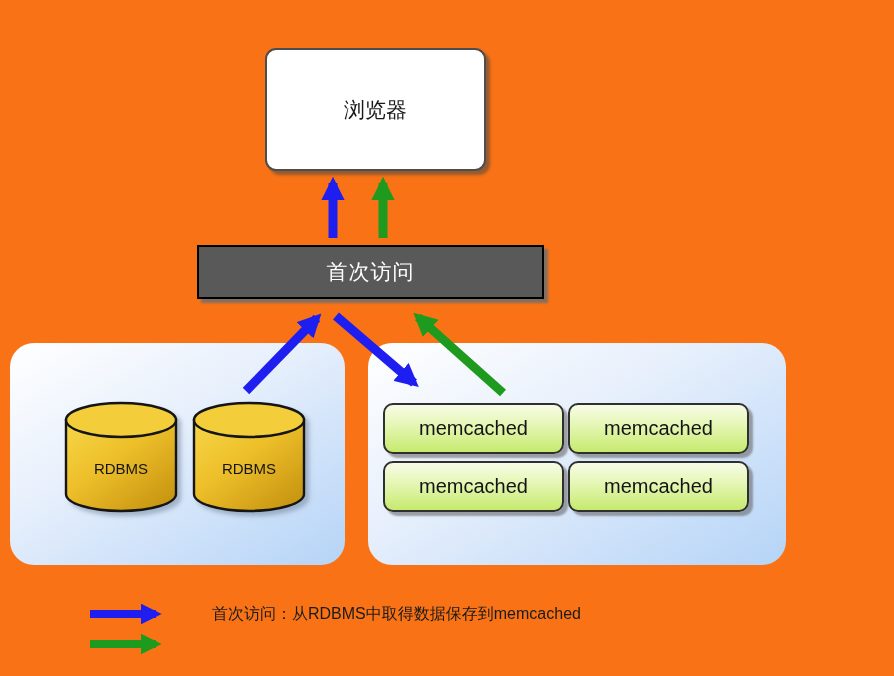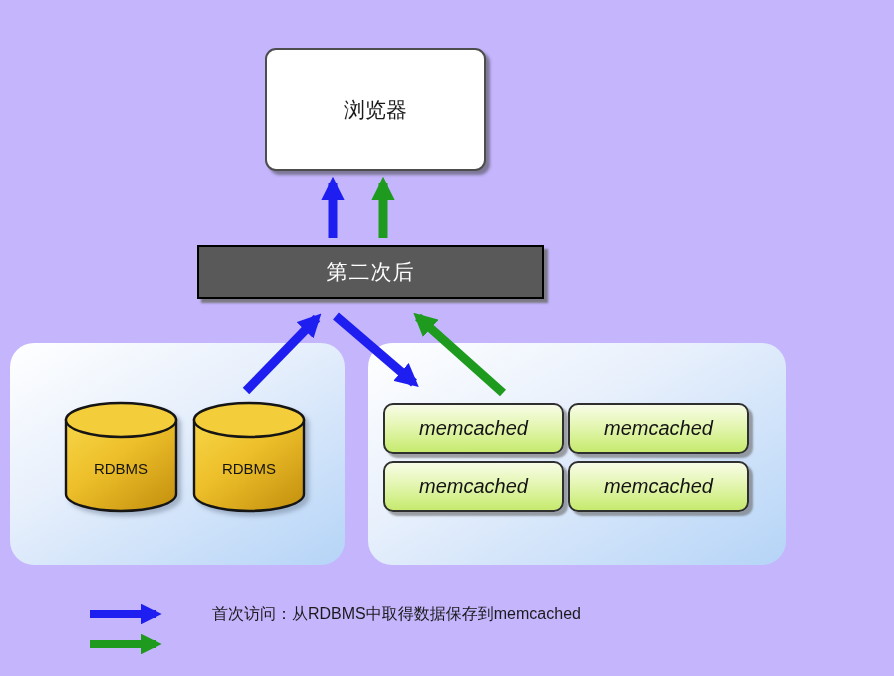--- a/index.html
+++ b/index.html
@@ -1,17 +1,17 @@
 <!DOCTYPE html>
 <html><head>
 <meta charset="utf-8">
 <style>
   html,body{margin:0;padding:0;background:#fff;}
   .canvas{
-    position:relative;width:894px;height:676px;background:#c4b5fd;overflow:hidden;
+    position:relative;width:894px;height:676px;background:#f97316;overflow:hidden;
     font-family:"Liberation Sans", sans-serif;color:#111;
   }
   
   .browser-box{
     position:absolute;left:265px;top:48px;width:217px;height:119px;
     background:#ffffff;border:2px solid #4d4d4d;border-radius:11px;
     box-shadow:4px 4px 3px rgba(70,70,70,.55);
     display:flex;align-items:center;justify-content:center;
     font-size:21px;color:#1a1a1a;
   }
@@ -39,21 +39,21 @@
   }
   .cyl1{left:63px;top:400px;}
   .cyl2{left:191px;top:400px;}
   
   .mc{
     position:absolute;width:177px;height:47px;border-radius:10px;
     background:linear-gradient(180deg,#f7fce6 0%,#e4f6b2 45%,#c6ea6e 100%);
     border:2px solid #2f2f2f;
     box-shadow:4px 4px 2px rgba(105,105,105,.6);
     display:flex;align-items:center;justify-content:center;
-    font-size:20px;color:#141414;font-style:italic;
+    font-size:20px;color:#141414;
   }
   .mc1{left:383px;top:403px;}
   .mc2{left:568px;top:403px;}
   .mc3{left:383px;top:461px;}
   .mc4{left:568px;top:461px;}
   
   .arrow-layer{position:absolute;left:0;top:0;pointer-events:none;}
   
   .legend{position:absolute;left:88px;top:600px;display:flex;flex-direction:column;gap:2px;}
   .legend-row{display:flex;align-items:center;gap:44px;height:28px;}
@@ -63,21 +63,21 @@
 </head>
 <body>
 
 <div class="canvas">
 
   <div class="browser-box">
     <span>浏览器</span>
   </div>
 
   <div class="appserver-box">
-    <span>第二次后</span>
+    <span>首次访问</span>
   </div>
 
   <div class="group group-left"></div>
 
   <div class="group group-right"></div>
 
   <div class="cyl cyl1">
     <svg width="116" height="116" viewBox="0 0 116 116">
       <defs>
         <linearGradient id="gold1" x1="0" y1="0" x2="0.9" y2="1">

